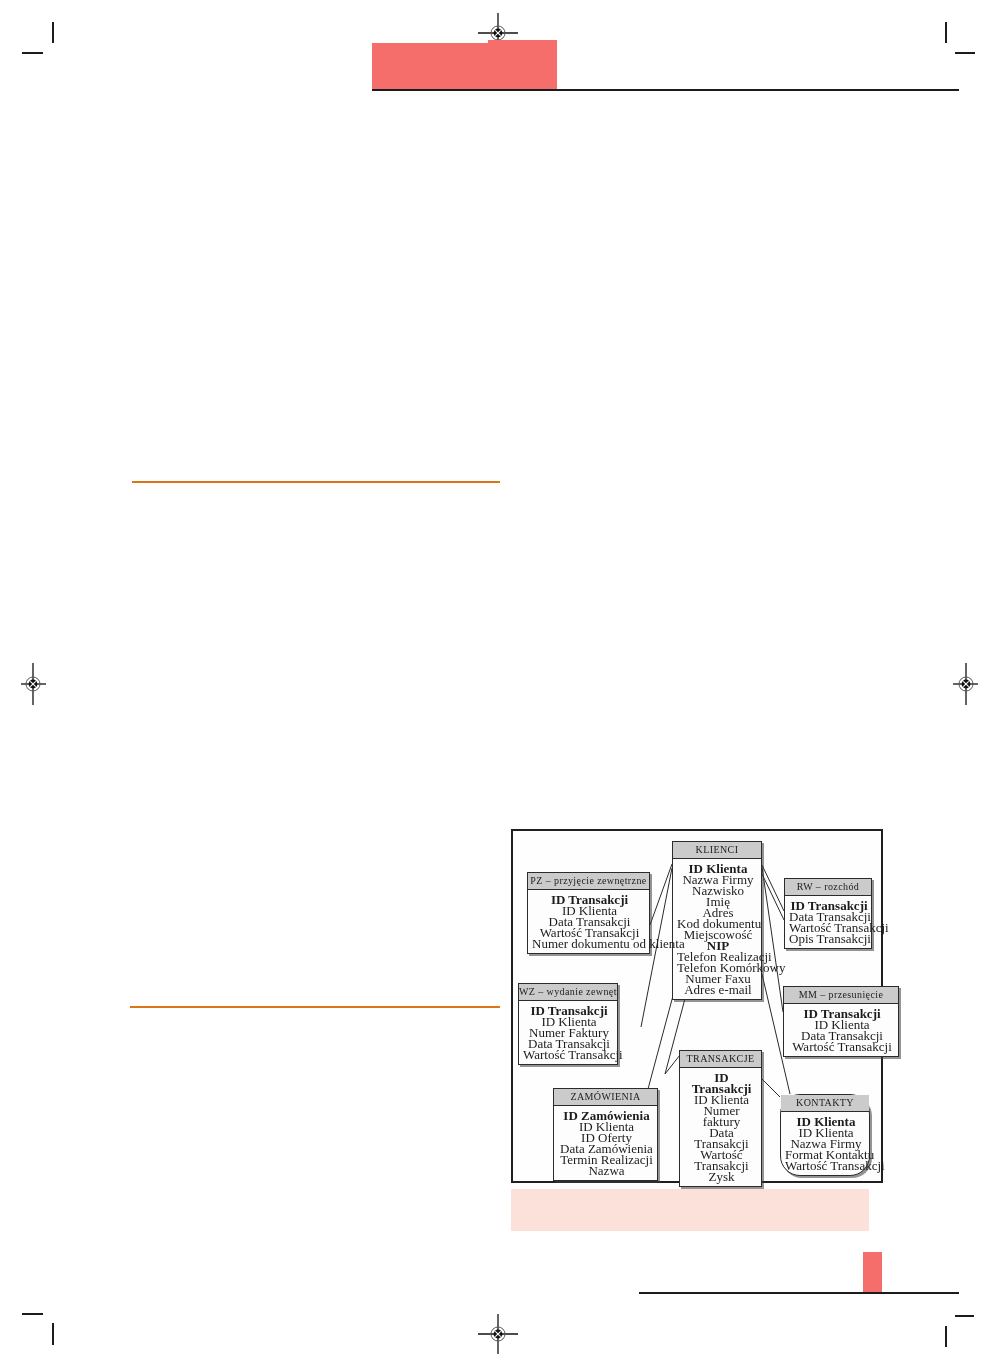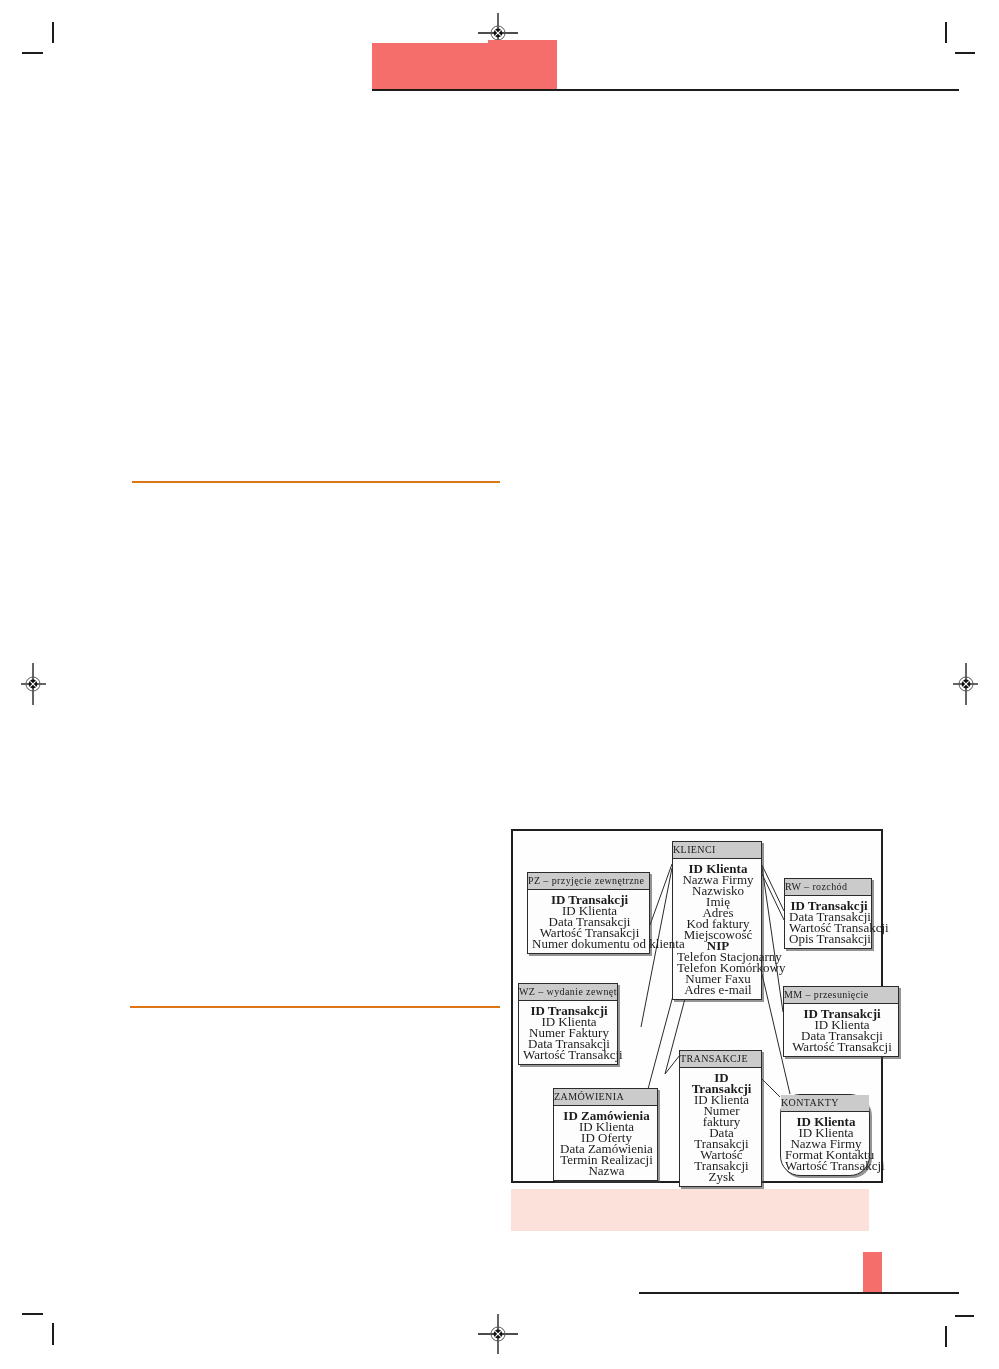--- a/index.html
+++ b/index.html
@@ -44,21 +44,21 @@
   .relations line,.relations polyline{stroke:#2a2a2a;stroke-width:1;fill:none;}
 
   .dbtable{
     position:absolute;background:#fdfdfd;
     border:1px solid #2b2b2b;
     box-shadow:2px 2px 0 rgba(60,60,60,.55);
   }
   .dbtable .thead{
     background:var(--table_header_grey);
     border-bottom:1px solid #2b2b2b;
-    height:17px;line-height:16px;
+    height:17px;line-height:16px;text-align:center;
     font-size:10px;letter-spacing:.4px;white-space:nowrap;overflow:hidden;
   }
   .dbtable .tbody{padding:4px 2px 4px 4px;}
   .dbtable .field{font-size:13px;line-height:11px;white-space:nowrap;text-align:center;}
   .dbtable .field.bold{font-weight:bold;}
   .t-transakcje .field{white-space:normal;}
 
   
   .t-klienci    {left:159px;top:10px; width:90px; min-height:150px;}
   .t-pz         {left:14px; top:41px; width:123px;}
@@ -138,24 +138,24 @@
     </svg>
 
     <div class="dbtable t-klienci">
       <div class="thead">KLIENCI</div>
       <div class="tbody">
           <div class="field bold">ID Klienta</div>
           <div class="field">Nazwa Firmy</div>
           <div class="field">Nazwisko</div>
           <div class="field">Imię</div>
           <div class="field">Adres</div>
-          <div class="field">Kod faktury</div>
+          <div class="field">Kod dokumentu</div>
           <div class="field">Miejscowość</div>
           <div class="field bold">NIP</div>
-          <div class="field">Telefon Stacjonarny</div>
+          <div class="field">Telefon Realizacji</div>
           <div class="field">Telefon Komórkowy</div>
           <div class="field">Numer Faxu</div>
           <div class="field">Adres e-mail</div>
         </div>
     </div>
     <div class="dbtable t-pz">
       <div class="thead">PZ – przyjęcie zewnętrzne</div>
       <div class="tbody">
           <div class="field bold">ID Transakcji</div>
           <div class="field">ID Klienta</div>

